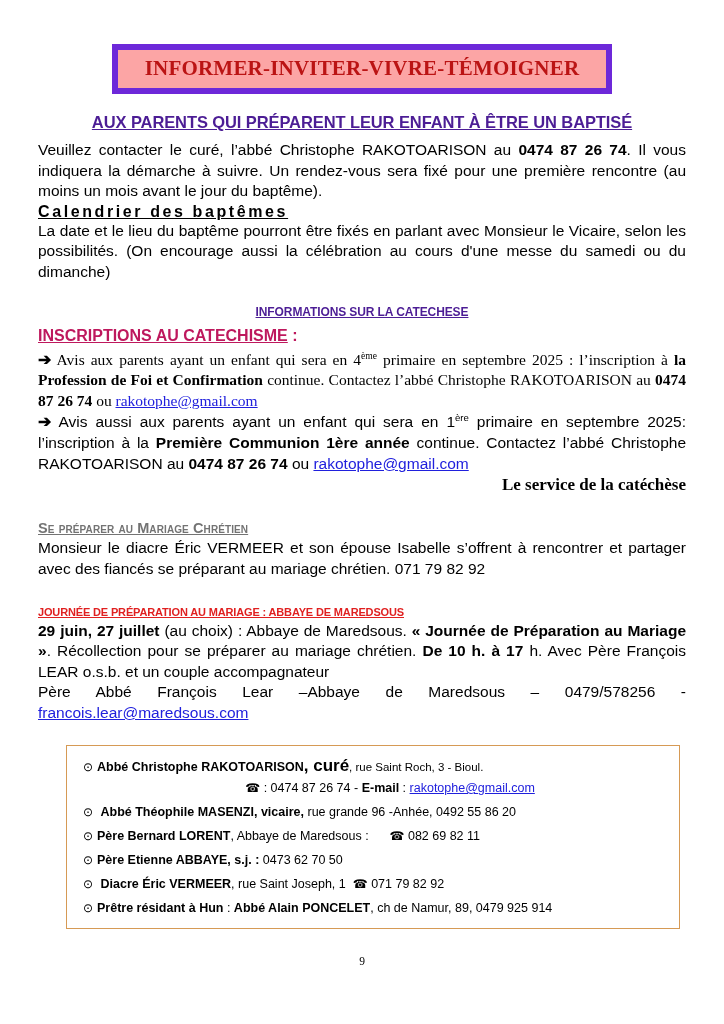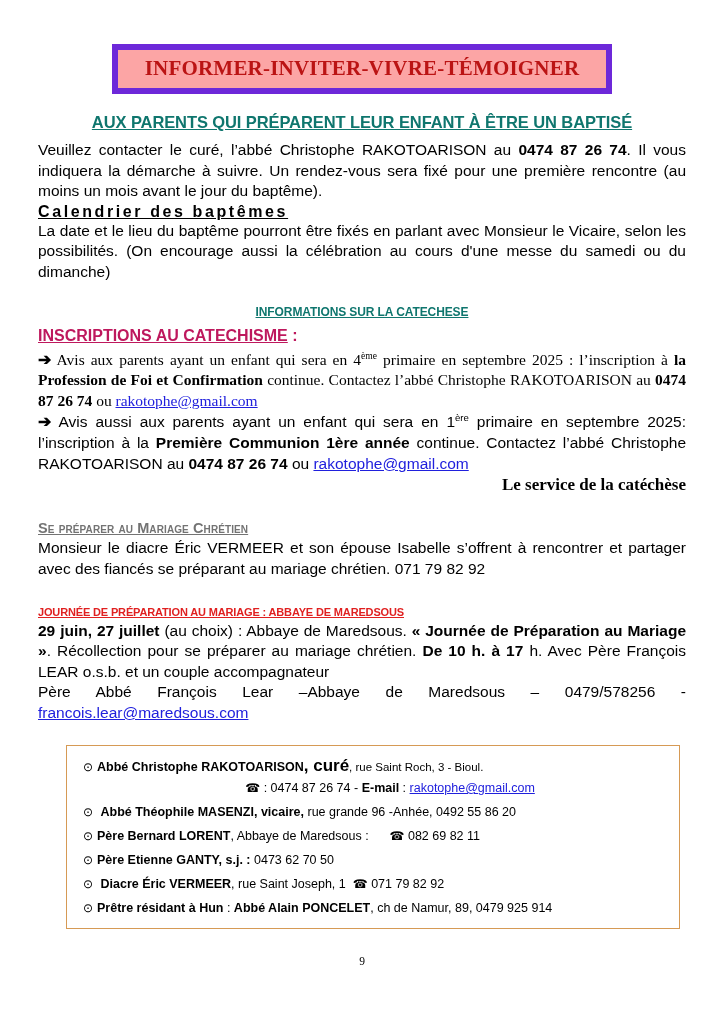--- a/index.html
+++ b/index.html
@@ -44,21 +44,21 @@
     font-weight: bold;
     font-size: 21px;
     color: #BB1414;
     letter-spacing: 0.2px;
     white-space: nowrap;
   }
 
   
   .h-blue-center {
     text-align: center;
-    color: #0f766e;
+    color: #4c1d95;
     font-weight: bold;
     font-size: 16.5px;
     text-decoration: underline;
     margin-top: 19px;
     letter-spacing: -0.1px;
   }
   .h-blue-center.sub {
     font-size: 12px;
     margin-top: 22px;
   }
@@ -238,21 +238,21 @@
       <div class="priest-row">
         <span class="bullet">⊙</span>&nbsp;<span class="b">Abbé Théophile MASENZI, vicaire,</span><span> rue grande 96 -Anhée, 0492 55 86 20</span>
       </div>
 
       <div class="priest-row">
         <span class="bullet">⊙</span><span class="b">Père Bernard LORENT</span><span>, Abbaye de Maredsous :</span>&nbsp;&nbsp;&nbsp;&nbsp;&nbsp;&nbsp;<span class="tel">☎</span>
         <span>082 69 82 11</span>
       </div>
 
       <div class="priest-row">
-        <span class="bullet">⊙</span><span class="b">Père Etienne GANTY, s.j. :</span><span> 0473 62 70 50</span>
+        <span class="bullet">⊙</span><span class="b">Père Etienne ABBAYE, s.j. :</span><span> 0473 62 70 50</span>
       </div>
 
       <div class="priest-row">
         <span class="bullet">⊙</span>&nbsp;<span class="b">Diacre Éric VERMEER</span><span>, rue Saint Joseph, 1</span>&nbsp;&nbsp;<span class="tel">☎</span>
         <span>071 79 82 92</span>
       </div>
 
       <div class="priest-row">
         <span class="bullet">⊙</span><span class="b">Prêtre résidant à Hun</span><span> : </span><span class="b">Abbé Alain PONCELET</span><span>, ch de Namur, 89,  0479 925 914</span>
       </div>

